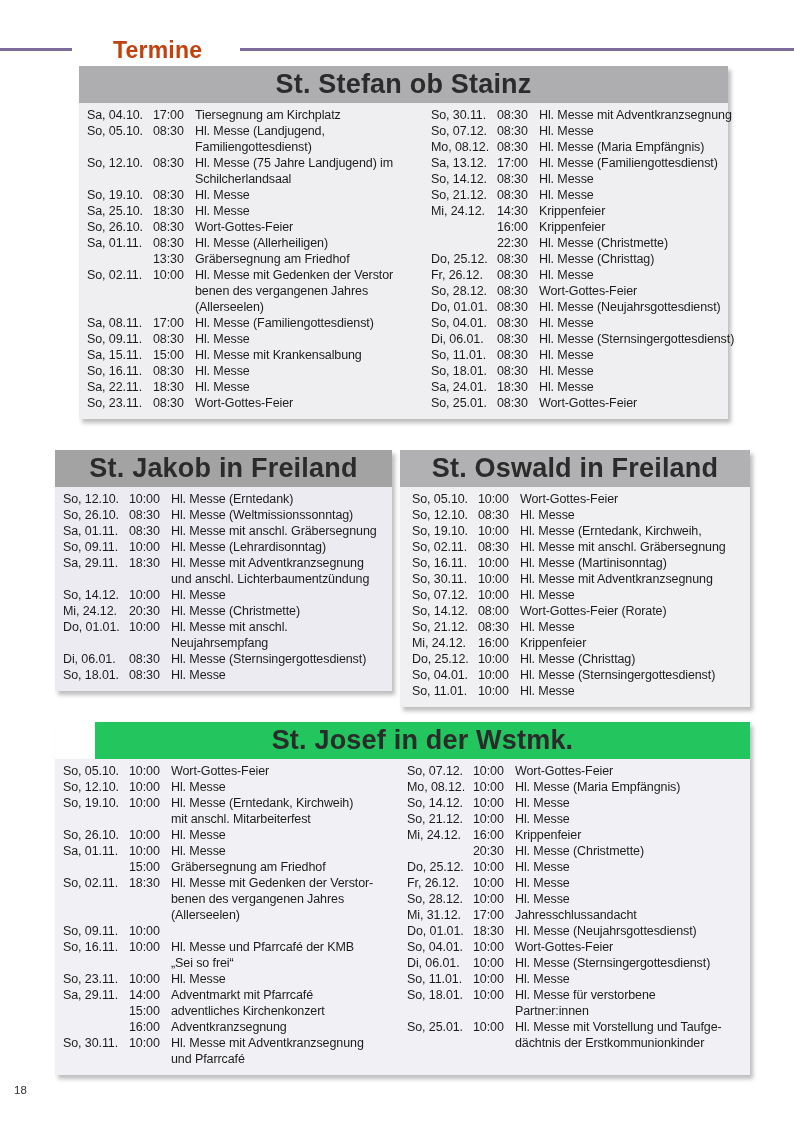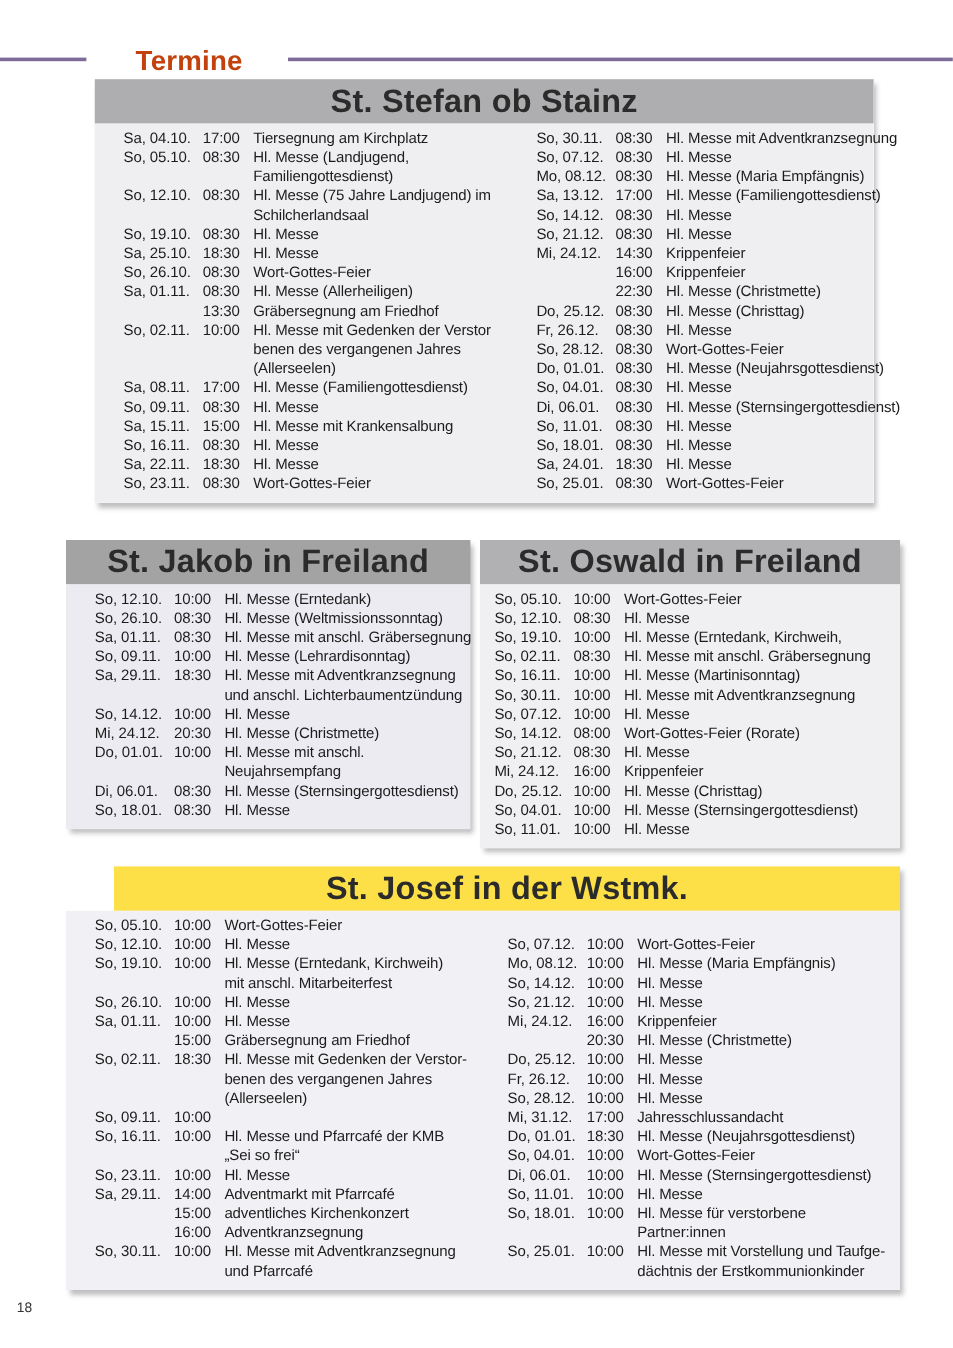--- a/index.html
+++ b/index.html
@@ -17,21 +17,21 @@
     font-size:23px;font-weight:700;color:#c2410c;letter-spacing:.2px;
   }
   
   .section{
     position:absolute;box-shadow:3px 4px 4px rgba(110,110,110,.45);
   }
   .sec-header{
     margin:0;height:37px;line-height:37px;text-align:center;
     font-size:27px;font-weight:600;color:#2b2b2b;letter-spacing:.2px;
   }
-  .sec-body{display:flex;padding:4px 0 8px 24px;align-items:flex-end;}
+  .sec-body{display:flex;padding:4px 0 8px 8px;}
   .col{flex:1;min-width:0;}
   .sec-body .col:first-child:not(:only-child){flex:0 0 344px;}
   .row{display:grid;grid-template-columns:66px 42px auto;}
   .row .date,.row .time{white-space:nowrap;}
   .date,.time,.desc div{
     font-size:12.5px;line-height:16px;color:#1c1c1c;letter-spacing:-.1px;
   }
   .desc div{white-space:nowrap;}
   #sec-stefan{top:66px;left:55px;width:649px;margin-left:24px;}
   #sec-jakob{top:450px;left:55px;width:337px;}
@@ -476,21 +476,21 @@
           <span class="time">10:00</span>
           <span class="desc">
             <div>Hl. Messe</div>
           </span>
         </div>
       </div>
     </div>
 </div>
 
 <div class="section" id="sec-josef">
-  <h2 class="sec-header" style="background: #fde047; margin-left: 40px;">St. Josef in der Wstmk.</h2>
+  <h2 class="sec-header" style="background: #22c55e; margin-left: 40px;">St. Josef in der Wstmk.</h2>
   <div class="sec-body" style="background: rgb(241, 240, 244);">
       <div class="col">
         <div class="row">
           <span class="date">So, 05.10.</span>
           <span class="time">10:00</span>
           <span class="desc">
             <div>Wort-Gottes-Feier</div>
           </span>
         </div>
         <div class="row">

